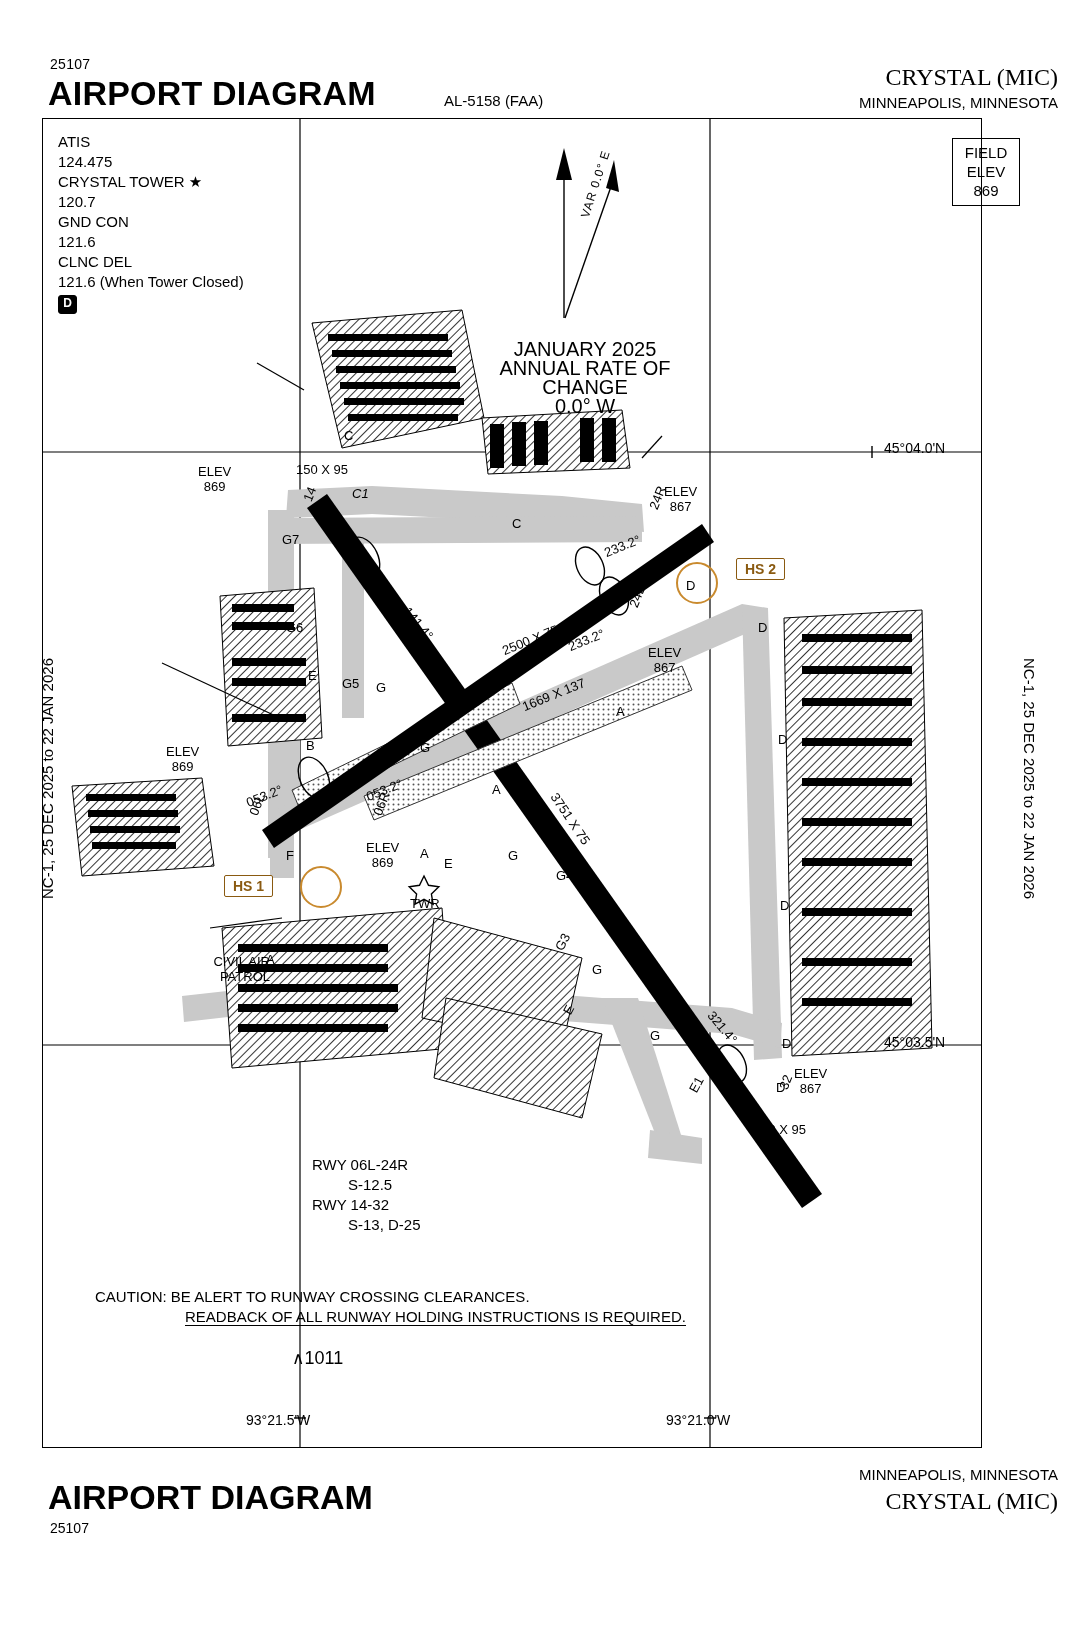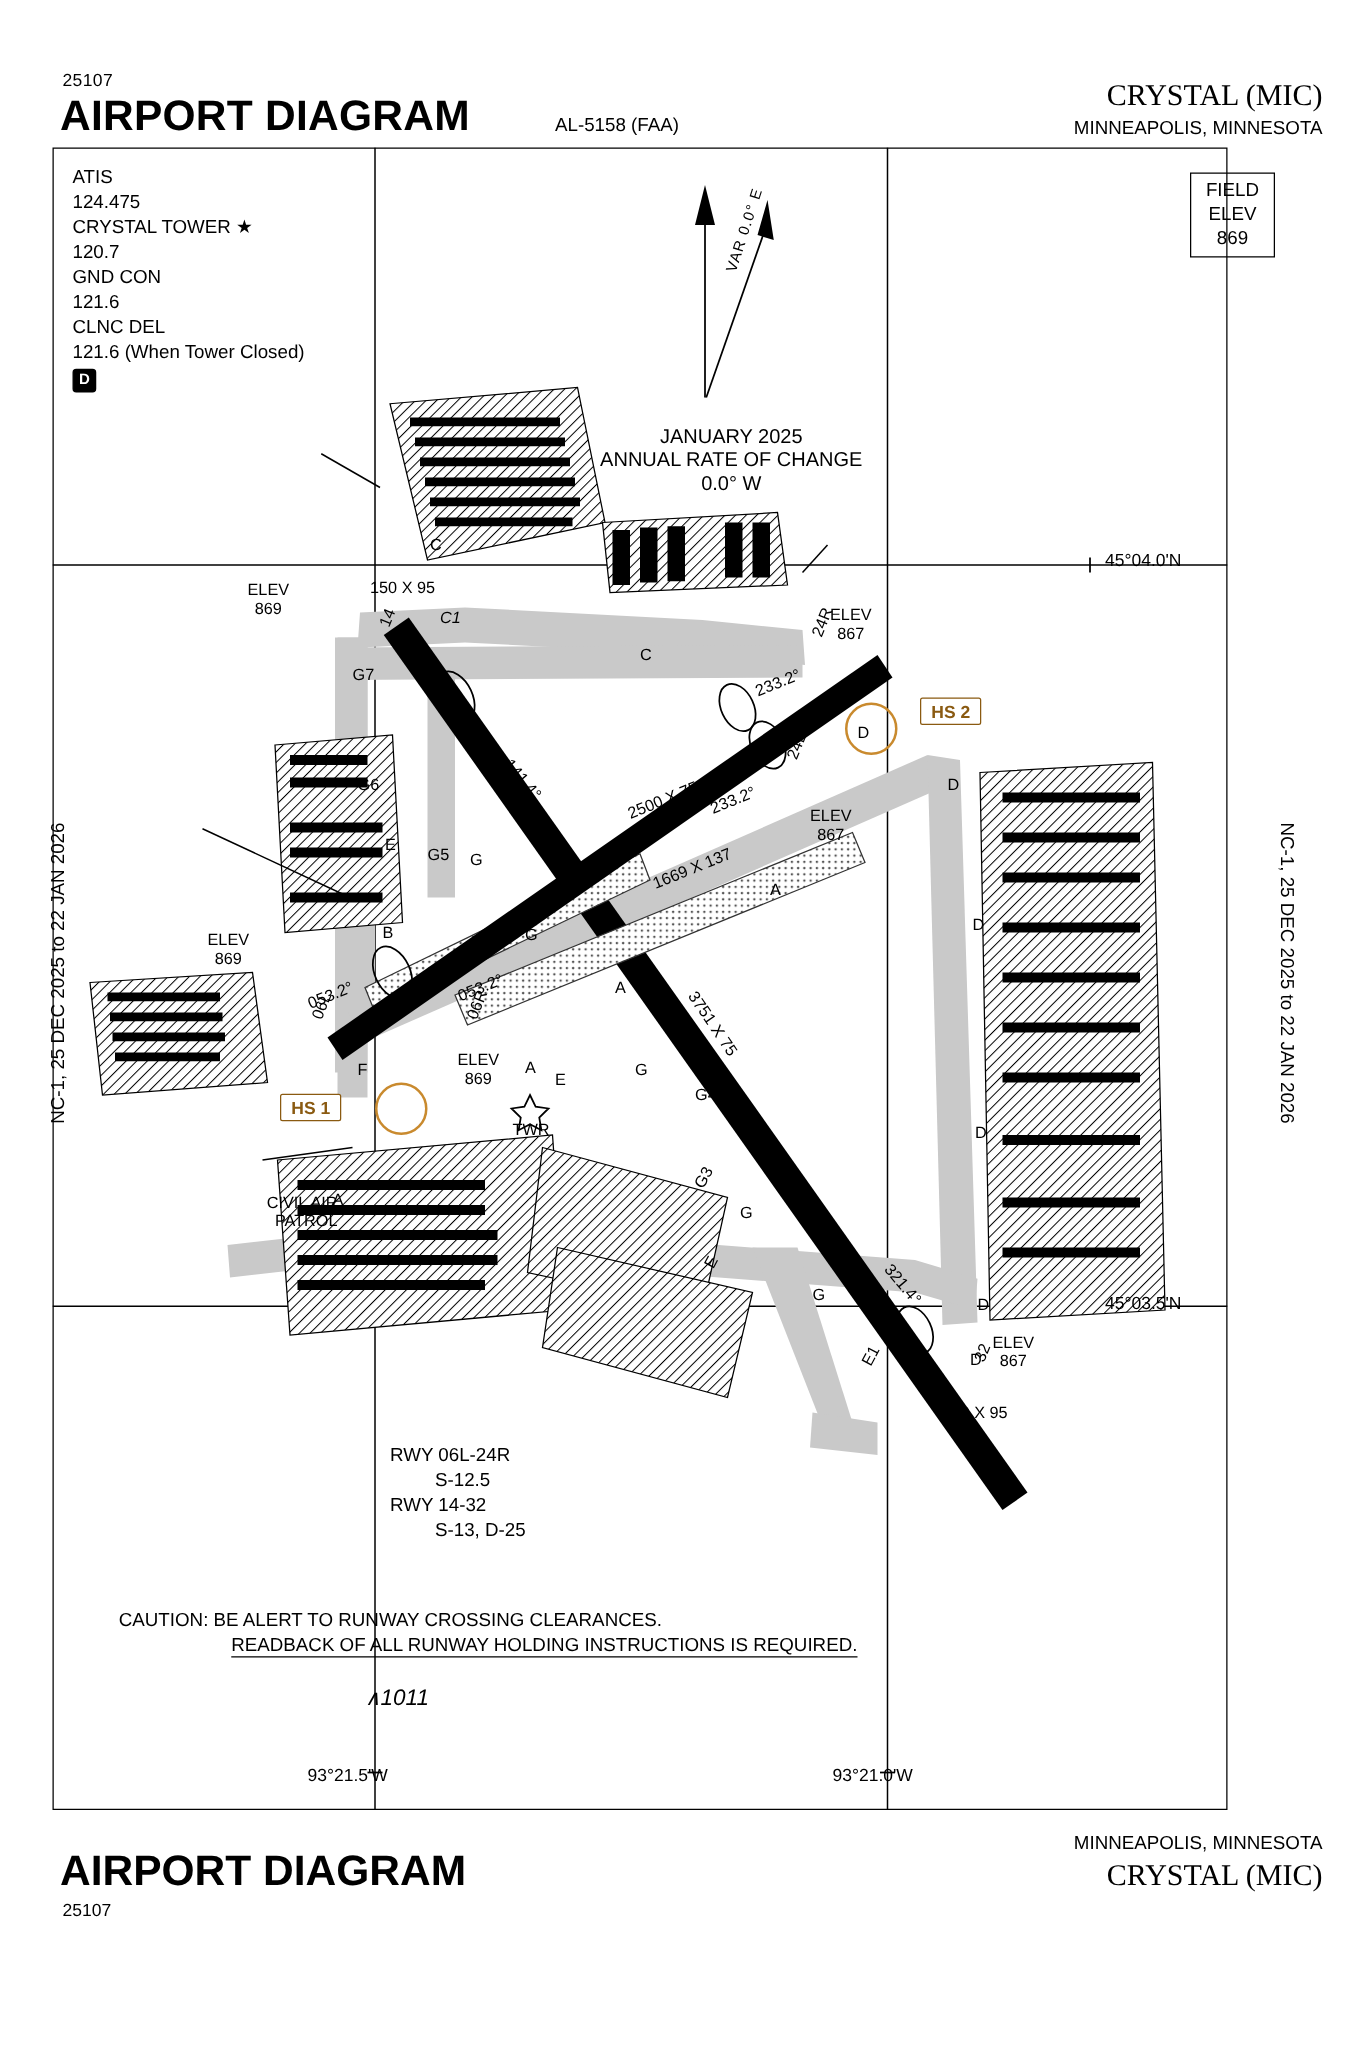--- a/index.html
+++ b/index.html
@@ -20,21 +20,21 @@
   
   #comm-box{left:58px;top:132px;width:250px;font-size:15px;line-height:20px;}
   #comm-box .line{white-space:nowrap;}
   .dsymbol{display:inline-block;width:17px;height:17px;border:1.6px solid #000;border-radius:3px;font-size:12px;font-weight:700;text-align:center;line-height:15px;background:#000;color:#fff;margin-top:3px;}
 
   
   #field-elev-box{right:56px;top:138px;width:62px;border:1.6px solid #000;text-align:center;font-size:15px;line-height:19px;padding:4px 2px 5px;}
 
   
   #var-label{left:578px;top:215px;font-size:12px;transform:rotate(-72deg);transform-origin:left top;letter-spacing:1px;}
-  #mag-note{left:470px;top:340px;width:230px;text-align:center;font-size:16px;line-height:19px;}
+  #mag-note{left:470px;top:340px;width:230px;text-align:center;font-size:20px;line-height:19px;}
 
   
   #side-left{left:-83px;top:770px;width:260px;transform:rotate(-90deg);text-align:center;font-size:15px;}
   #side-right{right:-83px;top:770px;width:260px;transform:rotate(90deg);text-align:center;font-size:15px;}
 
   
   .latlbl{font-size:14px;}
   .lonlbl{font-size:14px;}
 
   
@@ -42,21 +42,21 @@
   .elevlbl{font-size:13px;line-height:15px;text-align:center;}
 
   
   .hs-box{border:1.8px solid #8a5a11;color:#8a5a11;font-size:14px;font-weight:700;padding:2px 8px;background:#fff;border-radius:2px;}
   .hs-circle{border:2.2px solid #c98a2e;border-radius:50%;}
 
   
   #rwy-strength{left:312px;top:1155px;font-size:15px;line-height:20px;}
   #caution1{left:95px;top:1288px;font-size:15px;}
   #caution2{left:185px;top:1308px;font-size:15px;border-bottom:1.5px solid #000;padding-bottom:0;}
-  #elev-marker{left:292px;top:1348px;font-size:18px;font-style:italic;}
+  #elev-marker{left:292px;top:1348px;font-size:18px;}
   #elev-marker .tri{font-size:17px;}
 
   
   #title-bottom{left:48px;top:1478px;font-size:34px;font-weight:700;}
   #chart-number-bottom{left:50px;top:1520px;font-size:14px;}
   #city-bottom{right:18px;top:1466px;font-size:15px;text-align:right;}
   #airport-name-bottom{right:18px;top:1488px;font-size:24px;font-family:"Liberation Serif",serif;text-align:right;}
 
   svg{display:block;}
 </style>

